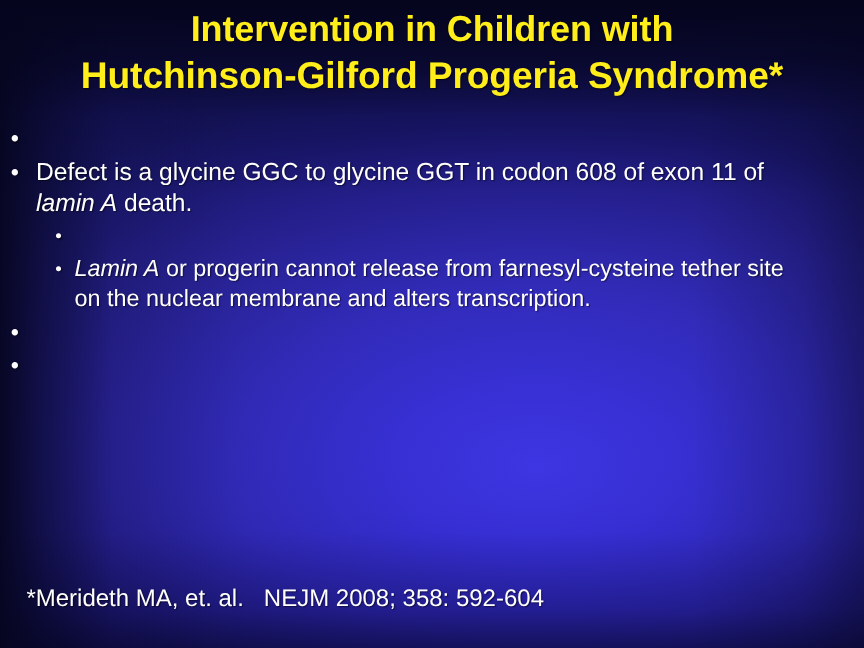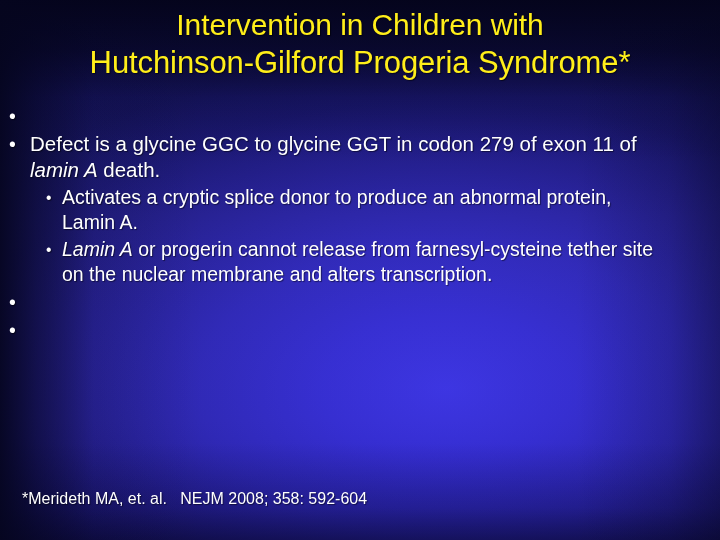--- a/index.html
+++ b/index.html
@@ -34,21 +34,21 @@
   .title-block {
     position: absolute;
     top: 6px;
     left: 0;
     width: 720px;
     text-align: center;
     z-index: 3;
   }
   .title-line {
     color: #ffee1a;
-    font-weight: normal;
+    font-weight: bold;
     font-size: 30px;
     line-height: 38px;
     letter-spacing: -0.1px;
     text-shadow: 1px 1px 1px rgba(0,0,0,0.55);
     white-space: nowrap;
   }
   .title-line.l2 { font-size: 31px; }
 
   .body-block {
     position: absolute;
@@ -87,21 +87,21 @@
     max-width: 610px;
   }
   .bullet.lvl2 .btext { max-width: 600px; }
   .ital { font-style: italic; }
 
   .footer {
     position: absolute;
     left: 22px;
     top: 486px;
     color: #ffffff;
-    font-size: 16px;
+    font-size: 20px;
     line-height: 26px;
     white-space: pre;
     text-shadow: 1px 1px 1px rgba(0,0,0,0.5);
     z-index: 3;
   }
 </style>
 </head>
 <body>
 
 <div id="slide">
@@ -112,25 +112,24 @@
     <div class="title-line l1">Intervention in Children with</div>
     <div class="title-line l2">Hutchinson-Gilford Progeria Syndrome*</div>
   </div>
 
   <div class="body-block" id="body-block">
       <div class="bullet lvl1">
         <span class="marker">•</span>
       </div>
       <div class="bullet lvl1">
         <span class="marker">•</span>
-        <span class="btext"><span>Defect is a glycine GGC to glycine GGT in codon 279 of exon 11 of </span><span class="ital">lamin A</span><span> death.</span></span>
+        <span class="btext"><span>Defect is a glycine GGC to glycine GGT in codon 608 of exon 11 of </span><span class="ital">lamin A</span><span> death.</span></span>
       </div>
       <div class="bullet lvl2">
         <span class="marker">•</span>
-        <span class="btext"><span>Activates a cryptic splice donor to produce an abnormal protein, Lamin A.</span></span>
       </div>
       <div class="bullet lvl2">
         <span class="marker">•</span>
         <span class="btext"><span class="ital">Lamin A</span><span> or progerin cannot release from farnesyl-cysteine tether site on the nuclear membrane and alters transcription.</span></span>
       </div>
       <div class="bullet lvl1">
         <span class="marker">•</span>
       </div>
       <div class="bullet lvl1">
         <span class="marker">•</span>

